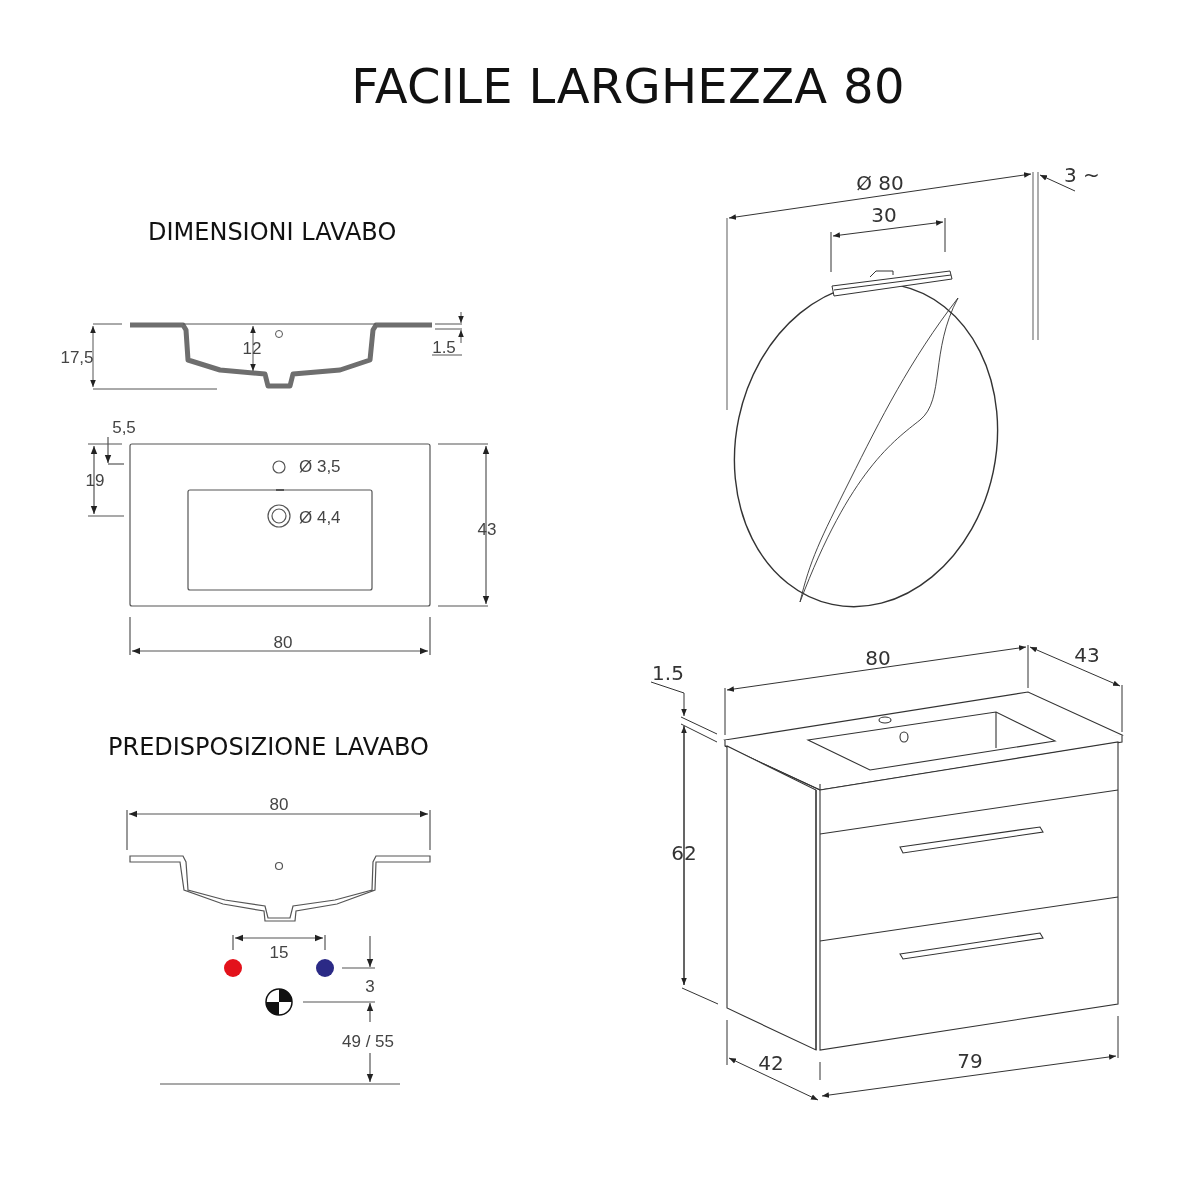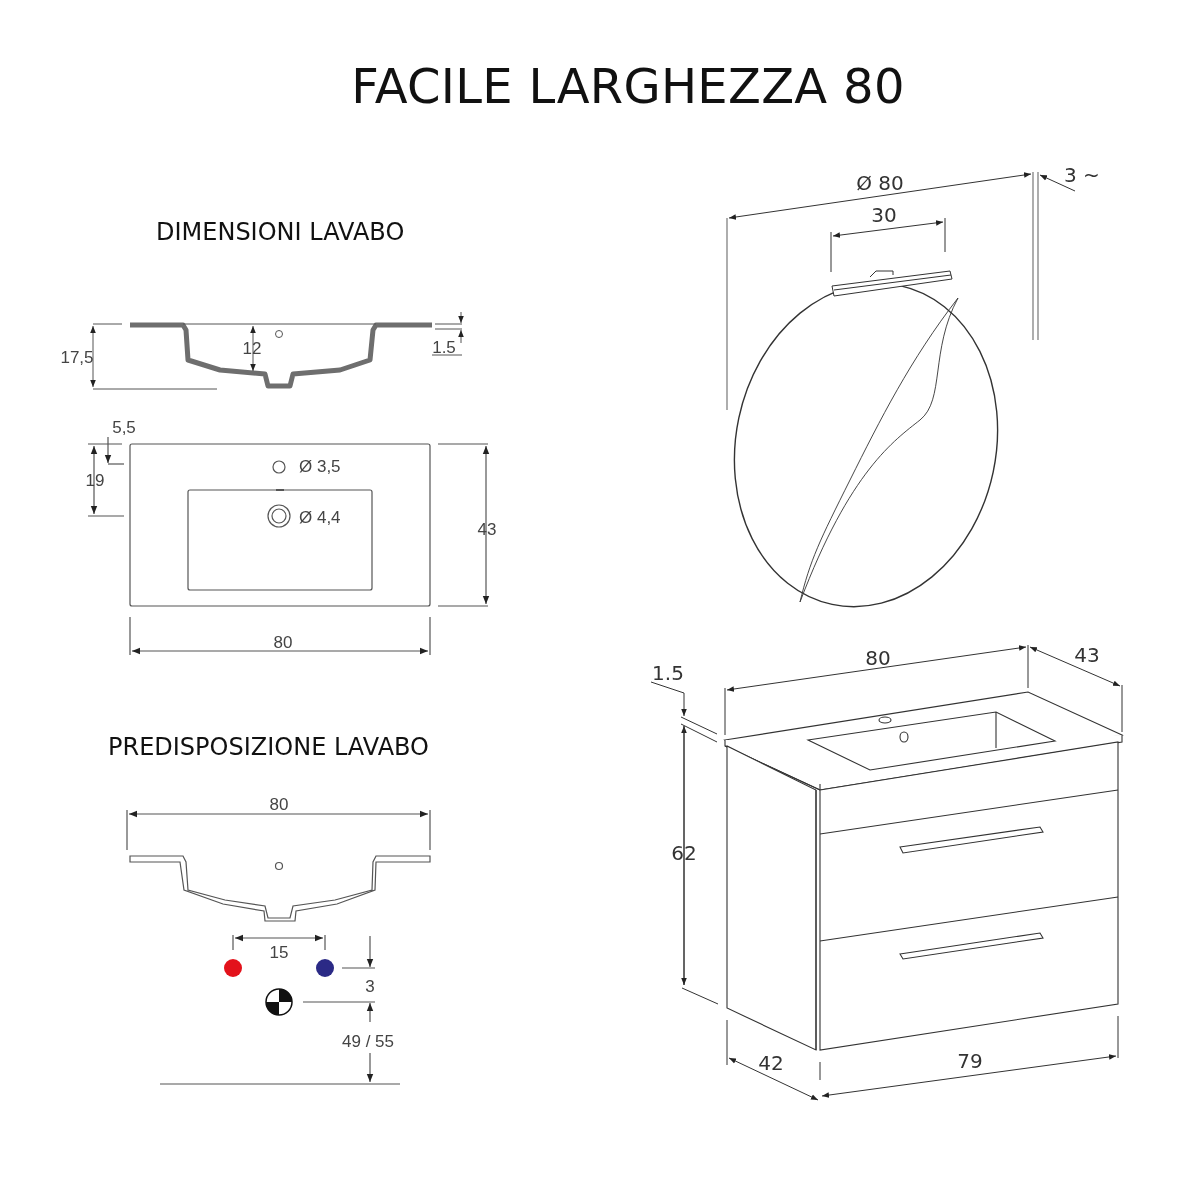--- a/index.html
+++ b/index.html
@@ -7,21 +7,21 @@
   .title { position:absolute; left:0; width:1200px; top:58px; text-align:center; font-size:48px; font-family:"DejaVu Sans", sans-serif; letter-spacing:0.3px;padding-left:28px; }
   .section-title { position:absolute; font-size:24px; font-family:"DejaVu Sans", sans-serif; }
   svg { position:absolute; left:0; top:0; }
   .dim { font-family:"Liberation Sans", sans-serif; font-size:17px; fill:#444; }
   .dimL { font-family:"DejaVu Sans", sans-serif; font-size:20px; fill:#333; }
 </style>
 </head>
 <body>
 
 <div class="title">FACILE LARGHEZZA 80</div>
-<div class="section-title" style="left:148px; top:218px;margin-left:8px;">DIMENSIONI LAVABO</div>
+<div class="section-title" style="left:148px; top:218px;">DIMENSIONI LAVABO</div>
 <div class="section-title" style="left:108px; top:733px;">PREDISPOSIZIONE LAVABO</div>
 
 <svg width="1200" height="1200" viewBox="0 0 1200 1200">
   <defs>
     <marker id="ar" viewBox="0 0 10 10" refX="10" refY="5" markerWidth="7" markerHeight="7" orient="auto-start-reverse">
       <path d="M0,1 L10,5 L0,9 z" fill="#222"></path>
     </marker>
   </defs>
 
   <g stroke="#555" fill="none">

